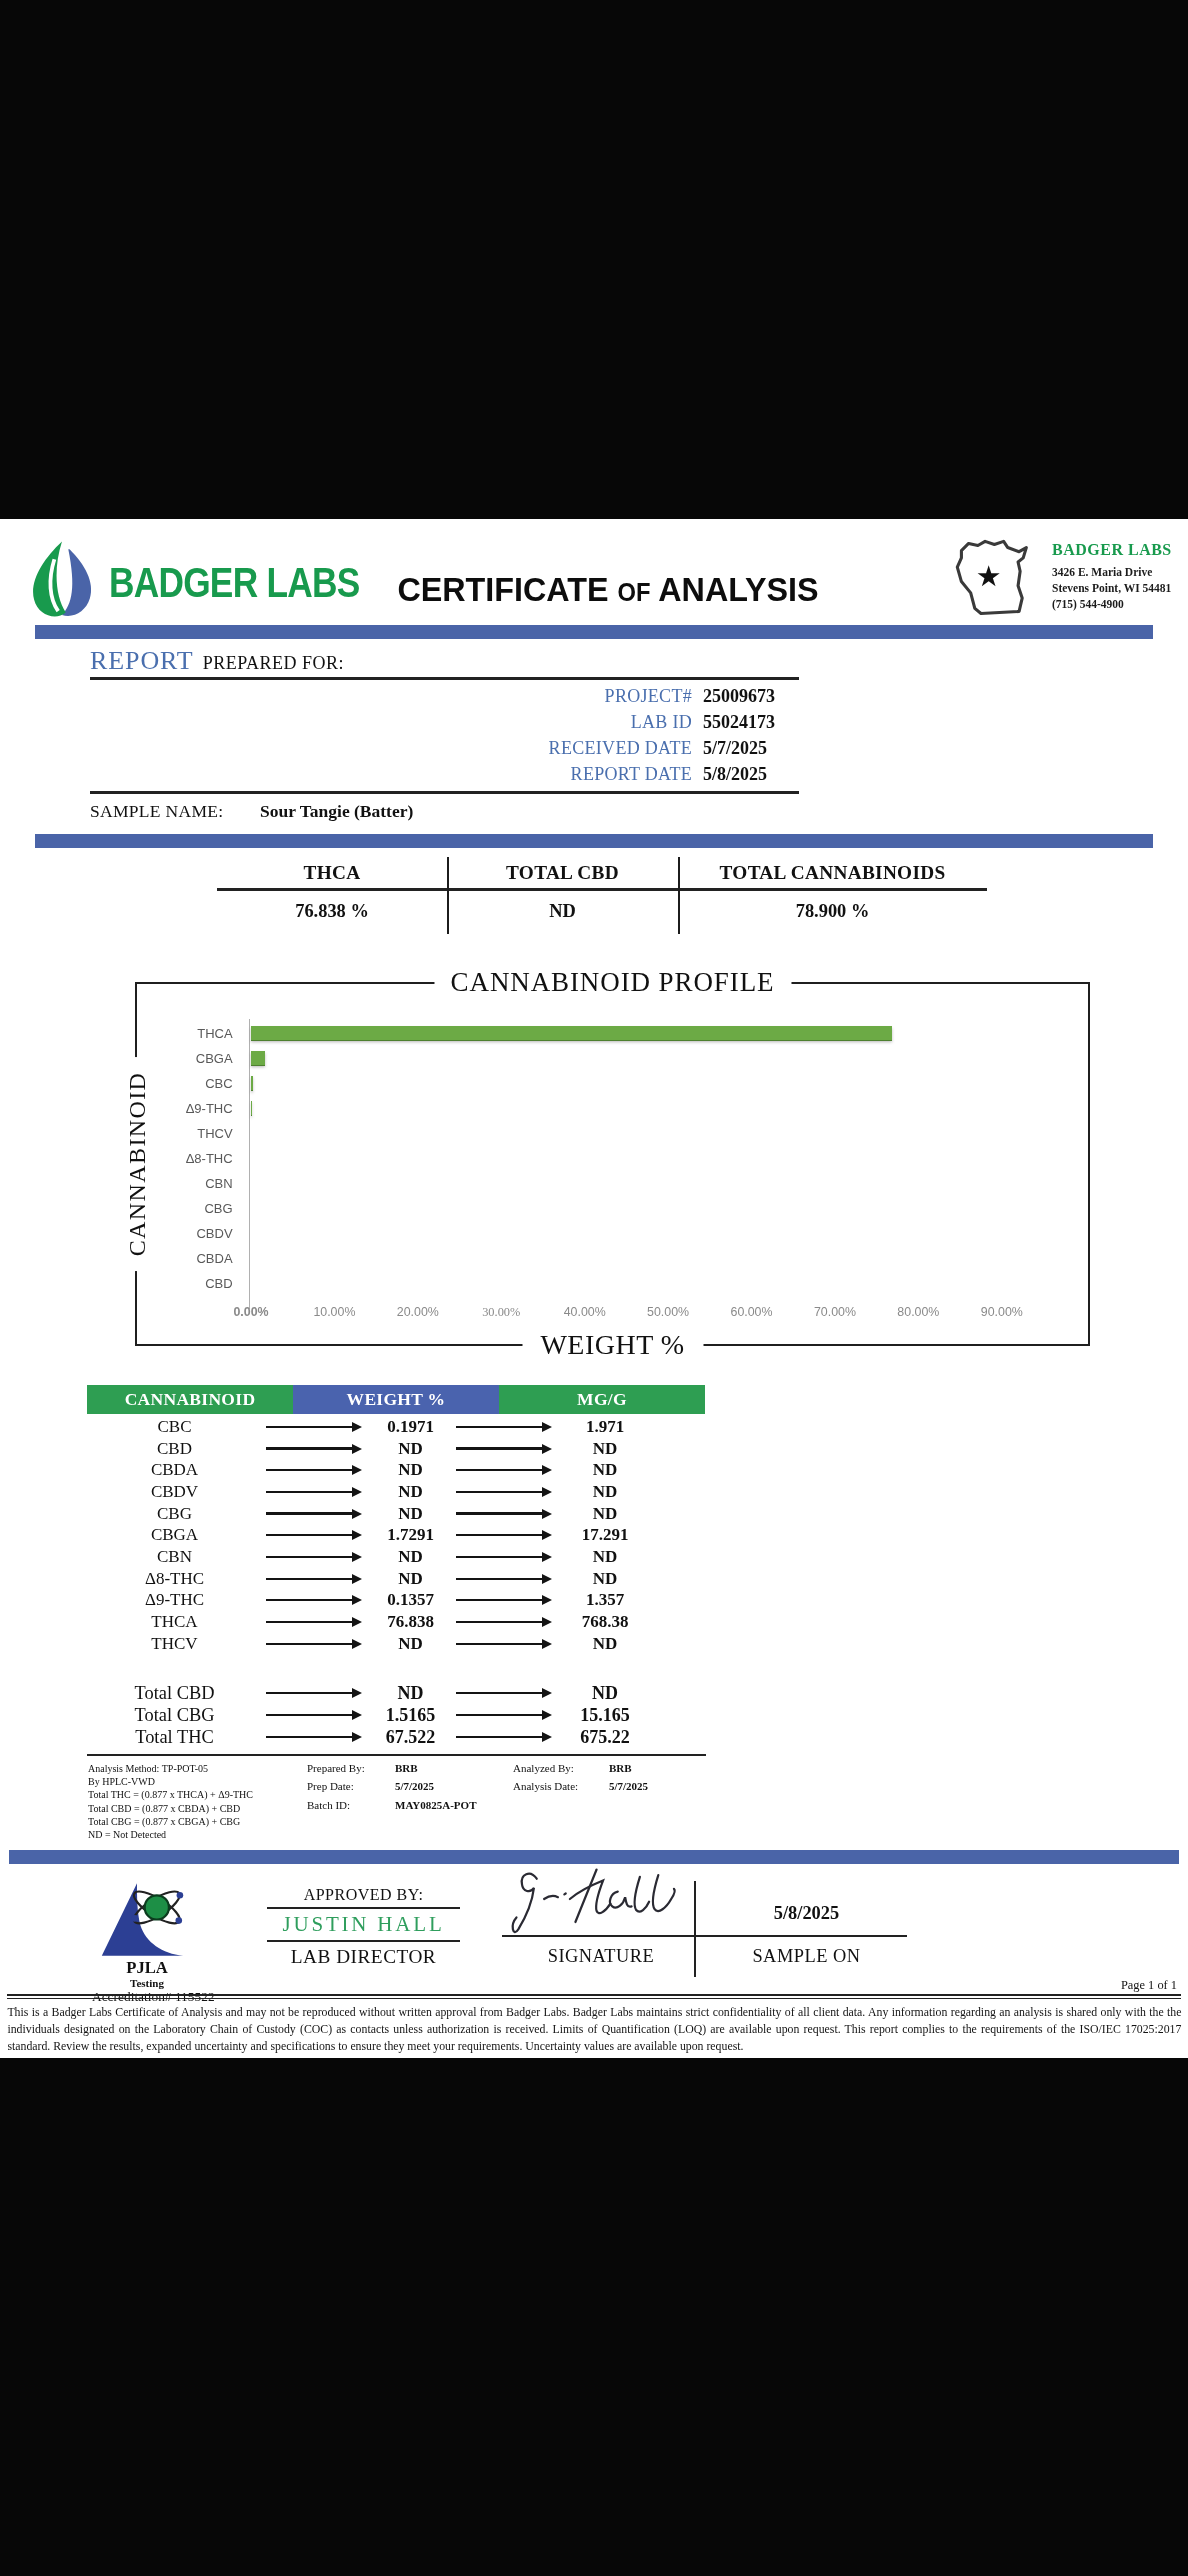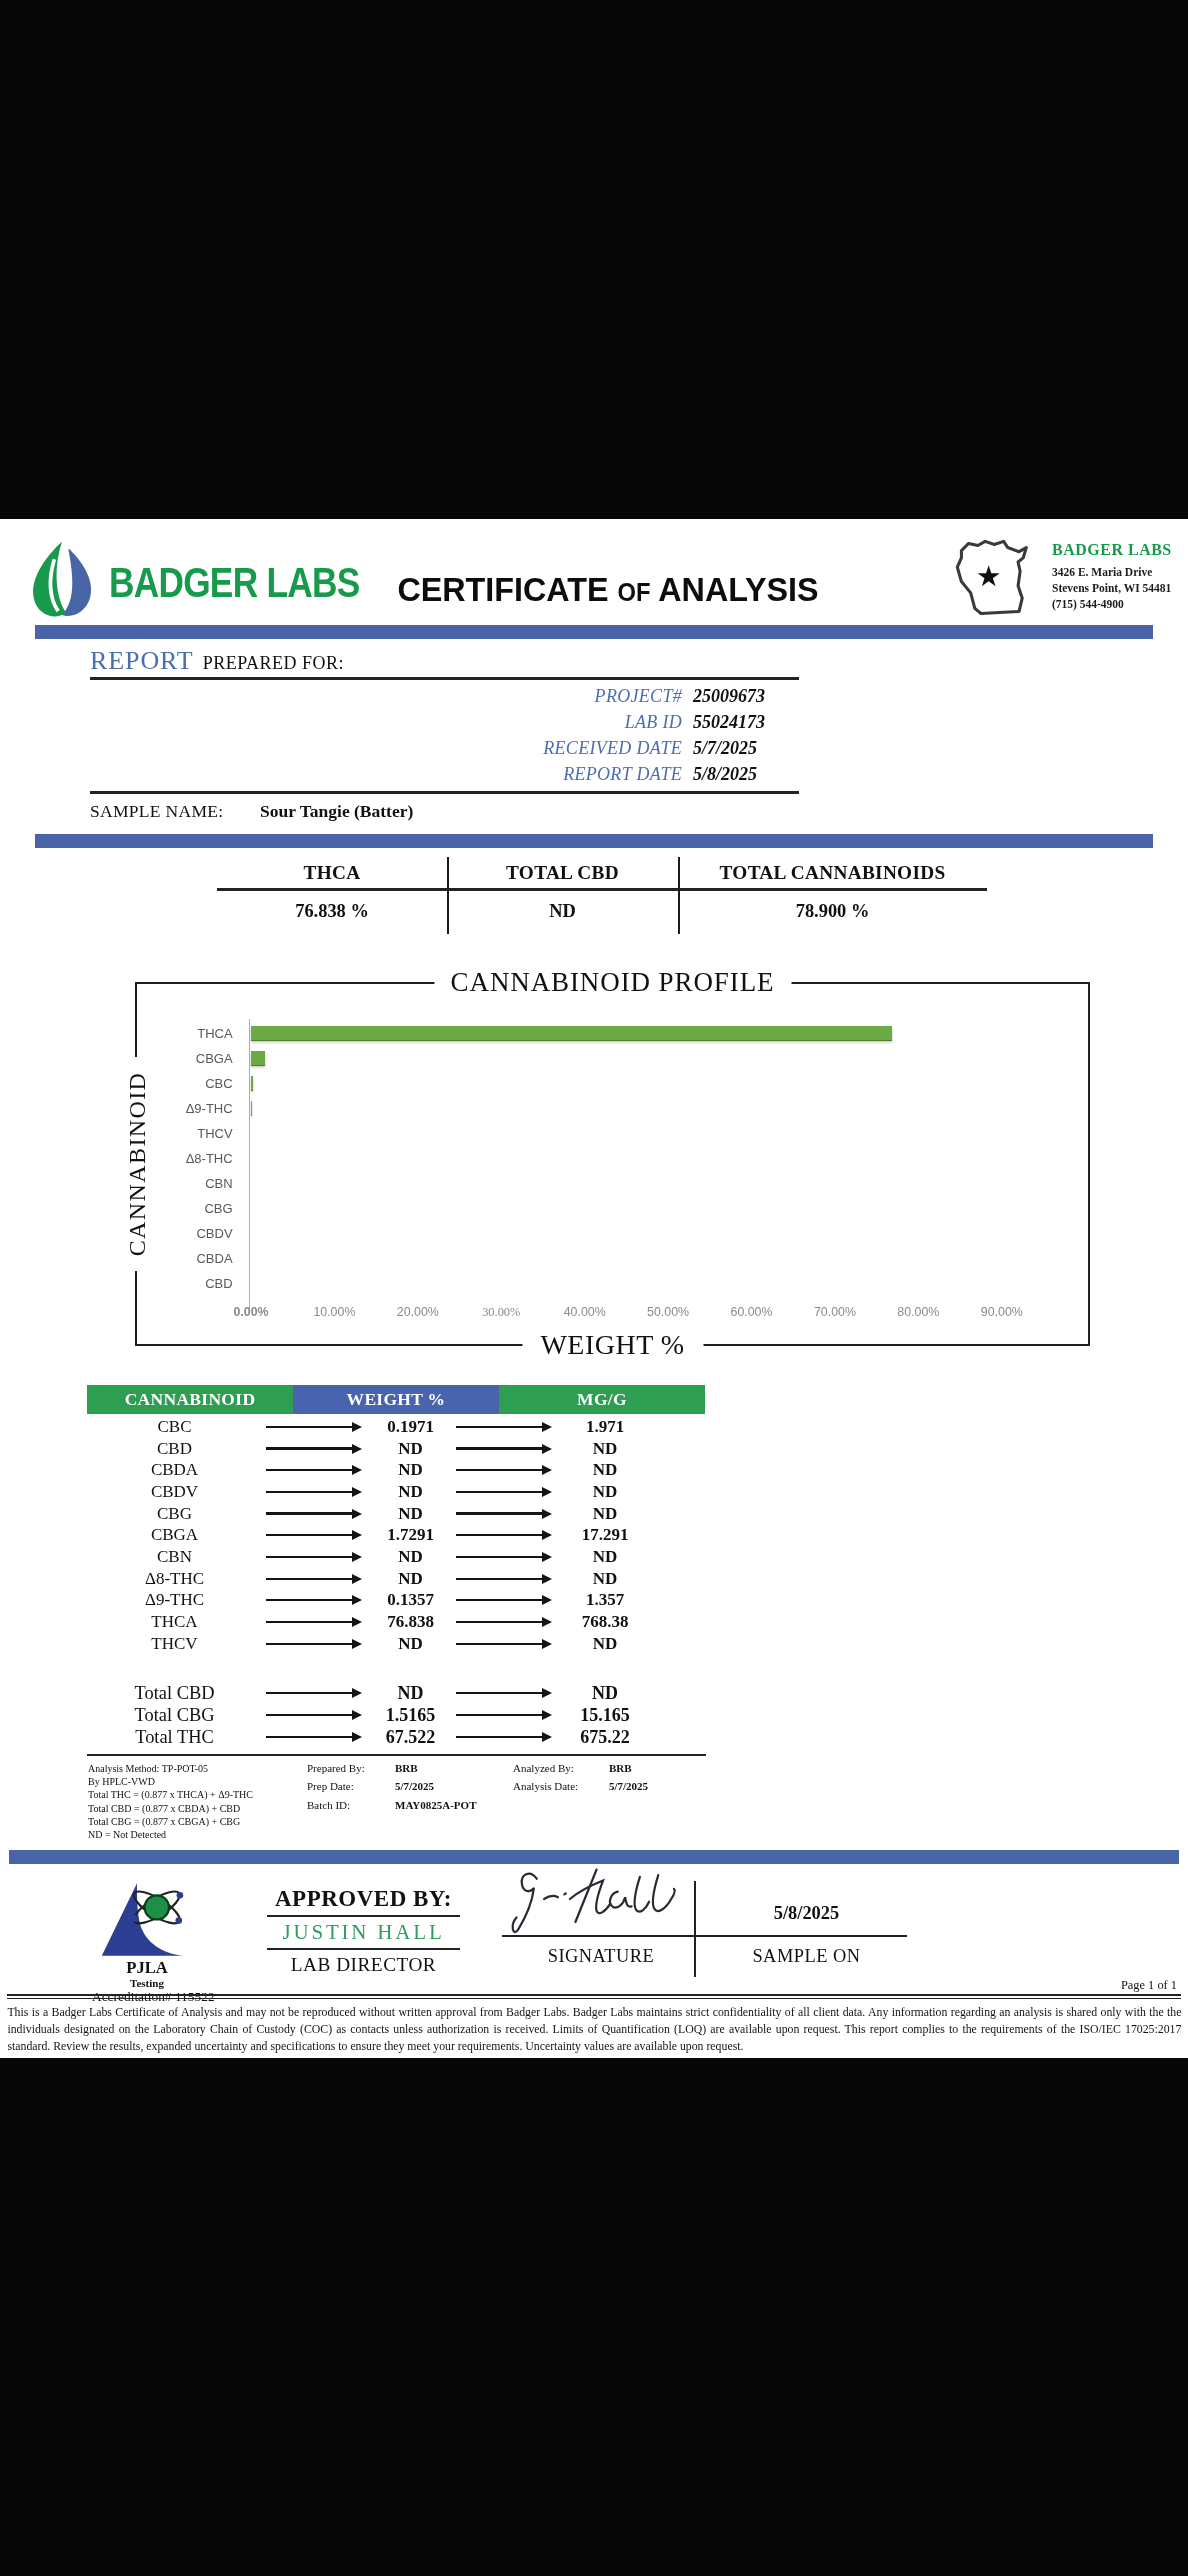--- a/index.html
+++ b/index.html
@@ -69,21 +69,21 @@
   .fineprint{display:flex;font-size:10px;}
   .fp-c1{width:219px;line-height:1.32;}
   .fp-c2{width:206px;}
   .fp-kv{display:flex;margin-bottom:6.4px;font-size:11px;}
   .fp-kv .k{width:88px;}
   .fp-c3 .k{width:96px;}
   .fp-kv .v{font-weight:700;}
 
   
   .appr{text-align:center;}
-  .appr-label{font-size:23px;font-weight:700;letter-spacing:0.5px;}
+  .appr-label{font-size:16px;font-weight:400;letter-spacing:0.5px;}
   .appr-name{font-size:21px;color:var(--name_green,#2f9e5d);letter-spacing:2.8px;white-space:nowrap;}
   .appr-role{font-size:19.3px;letter-spacing:0.5px;}
   .sig-caption{font-size:18.4px;letter-spacing:0.5px;text-align:center;}
   .signed-date{font-size:18.4px;font-weight:700;text-align:center;}
   .pjla-txt{text-align:center;font-weight:700;}
   .footer-page{font-size:12.4px;}
   .accred{font-size:13.4px;}
   .disclaimer{font-size:11.8px;line-height:1.45;text-align:justify;color:#141414;}
 </style>
 </head>
@@ -116,21 +116,21 @@
     <div>(715) 544-4900</div>
   </div>
 
   <div class="abs bluebar" style="left:35px;top:106px;width:1118px;"></div>
 
   <div class="abs rep-title" style="left:90px;top:127px;">
     <span class="rep-em">REPORT</span><span class="rep-rest">PREPARED FOR:</span>
   </div>
   <div class="abs rule" style="left:90px;top:158px;width:709px;height:2.8px;"></div>
 
-  <div class="abs fields" style="left:85px;top:164px;width:746px;font-style:italic;">
+  <div class="abs fields" style="left:95px;top:164px;width:746px;">
 
       <div class="f-row">
         <div class="f-label">PROJECT#</div>
         <div class="f-value">25009673</div>
       </div>
 
       <div class="f-row">
         <div class="f-label">LAB ID</div>
         <div class="f-value">55024173</div>
       </div>

